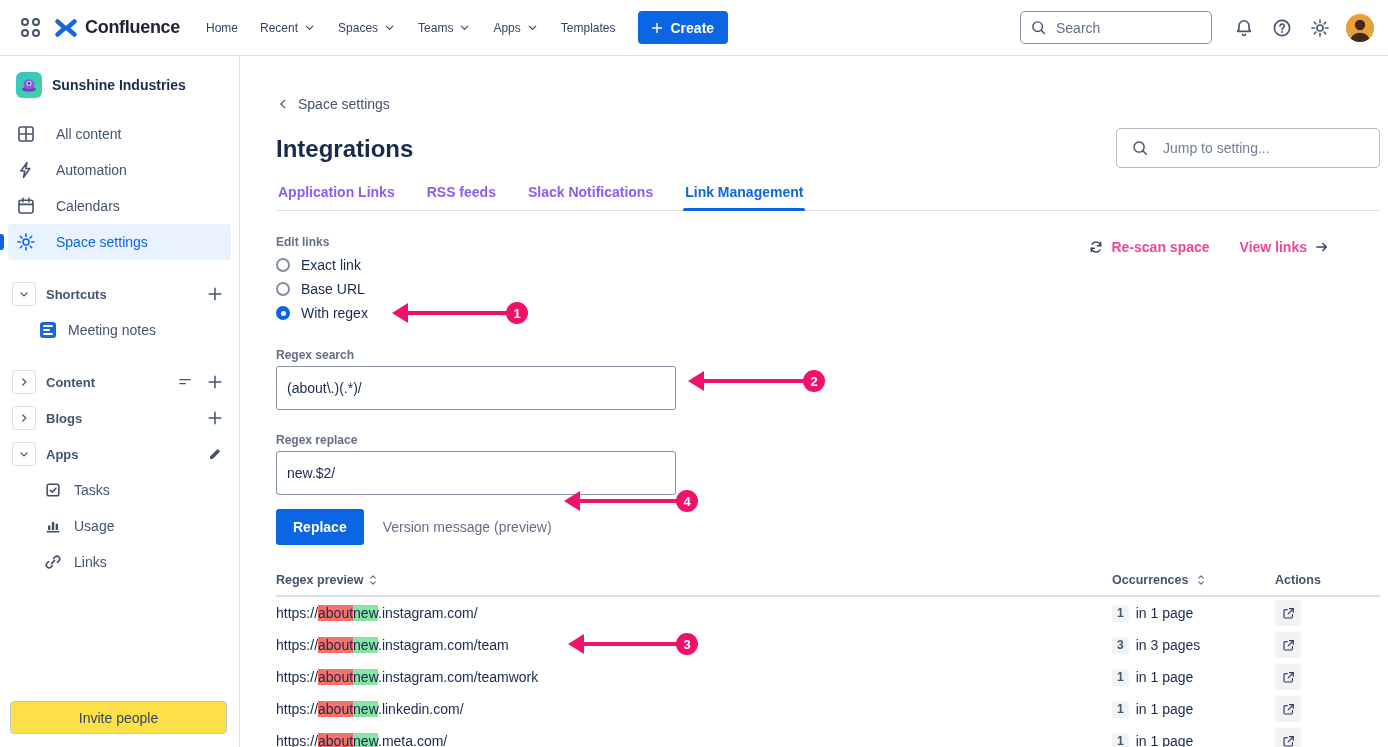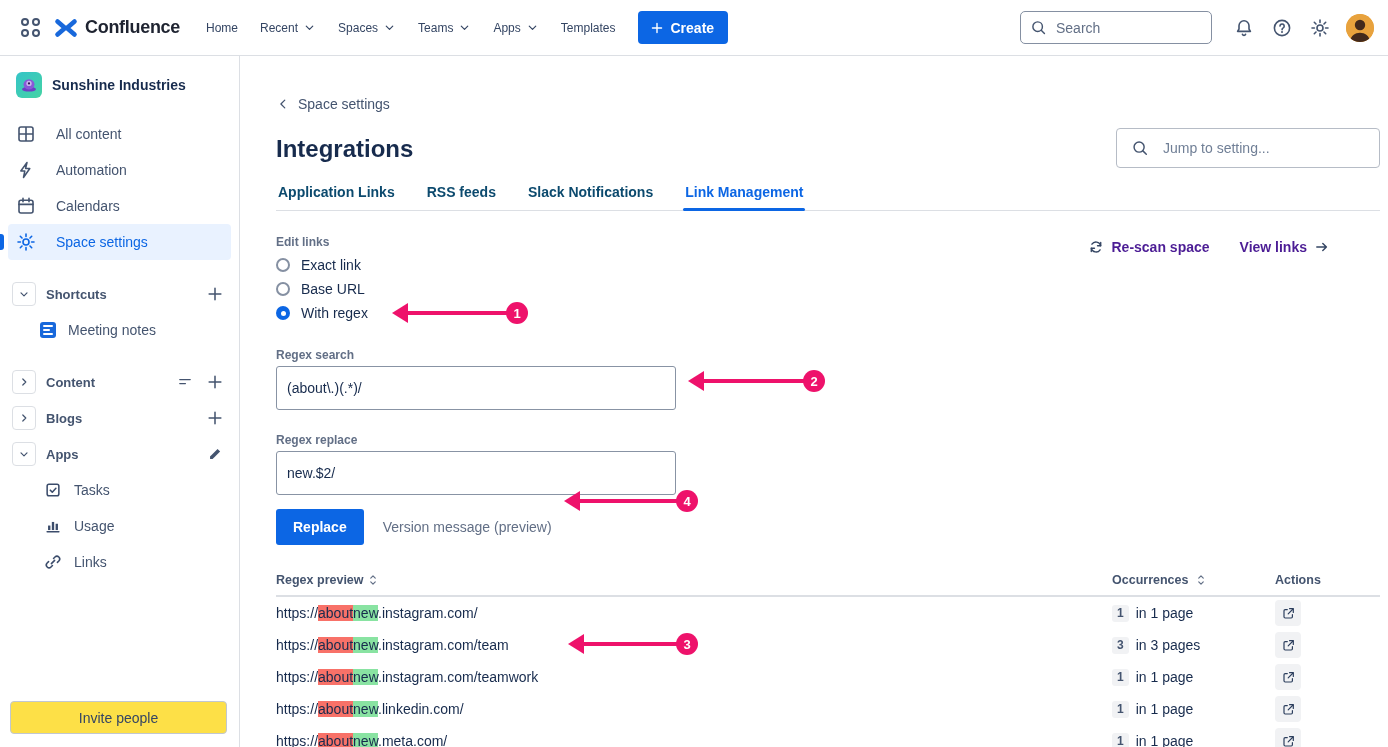--- a/index.html
+++ b/index.html
@@ -53,25 +53,25 @@
   .invite-btn{position:absolute;left:10px;right:12px;bottom:13px;height:33px;border:1px solid #C1C7D0;border-radius:4px;background:#fde047;color:#344563;font-size:14px;font-family:inherit;cursor:pointer}
 
   
   .main{position:absolute;top:56px;left:240px;right:0;bottom:0;padding:38px 8px 0 36px;background:#fff}
   .breadcrumb{display:flex;align-items:center;gap:8px;color:#44546F;height:20px;cursor:pointer;width:max-content}
   .page-title{font-size:24px;line-height:30px;font-weight:700;color:#172B4D;margin-top:20px}
   .jump-box{position:absolute;top:72px;right:8px;width:264px;height:40px;border:1px solid #B6BCC6;border-radius:4px;display:flex;align-items:center;gap:12px;padding:0 14px;color:#44546F}
   .jump-box input{border:none;outline:none;flex:1;font-size:14px;font-family:inherit;color:#172B4D;min-width:0}
   .jump-box input::placeholder{color:#707F96}
   .tabs{display:flex;gap:28px;margin-top:20px;border-bottom:1px solid #DCDFE4}
-  .tab{position:relative;padding:0 2px 10px;font-weight:600;color:#0c4a6e;cursor:pointer;font-size:14px}
+  .tab{position:relative;padding:0 2px 10px;font-weight:600;color:#8b5cf6;cursor:pointer;font-size:14px}
   .tab.active{color:var(--accent)}
   .tab.active::after{content:"";position:absolute;left:0;right:0;bottom:-1px;height:3px;border-radius:2px;background:var(--accent)}
 
-  .top-actions{position:absolute;top:183px;right:58px;display:flex;align-items:flex-end;gap:30px;font-weight:600;color:#4c1d95}
+  .top-actions{position:absolute;top:183px;right:58px;display:flex;align-items:flex-end;gap:30px;font-weight:600;color:#ec4899}
   .top-action{display:flex;align-items:center;gap:7px;cursor:pointer}
 
   .edit-links-label{margin-top:24px;font-size:12px;font-weight:700;color:#626F86;margin-bottom:4px}
   .radio-row{display:flex;align-items:center;gap:11px;height:24px;color:#172B4D;cursor:pointer;width:max-content}
   .radio{width:14px;height:14px;border:2px solid #8590A2;border-radius:50%;background:#fff;flex:none}
   .radio.checked{border:none;background:var(--accent);position:relative}
   .radio.checked::after{content:"";position:absolute;left:4.5px;top:4.5px;width:5px;height:5px;border-radius:50%;background:#fff}
 
   .field-label{margin-top:23px;margin-bottom:4px;font-size:12px;font-weight:700;color:#626F86}
   .text-input{width:400px;height:44px;border:1.6px solid #8893A4;border-radius:3px;padding:0 10px;font-size:14px;font-family:inherit;color:#172B4D;outline:none;background:#fff}

